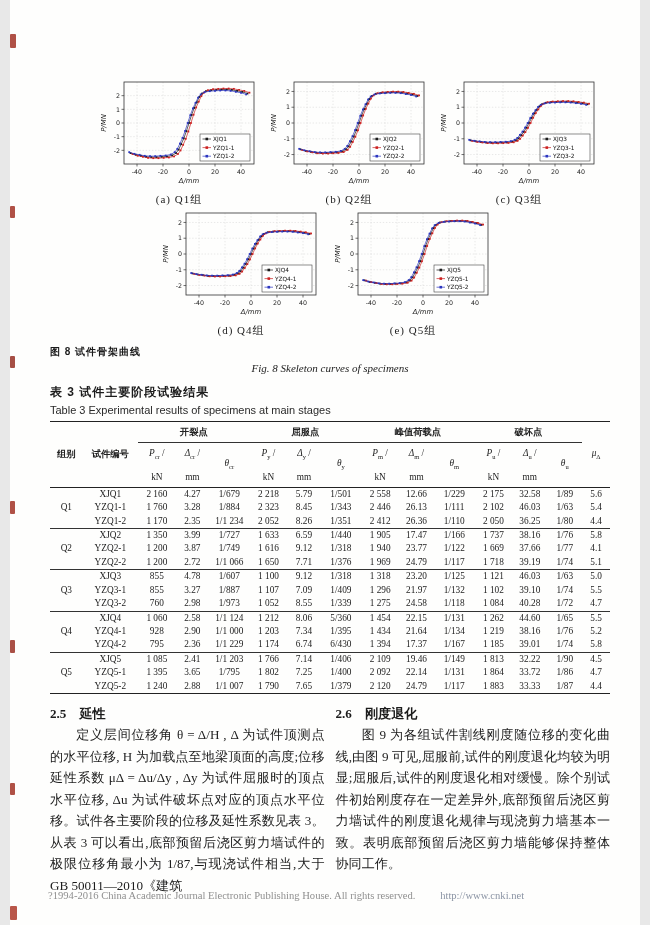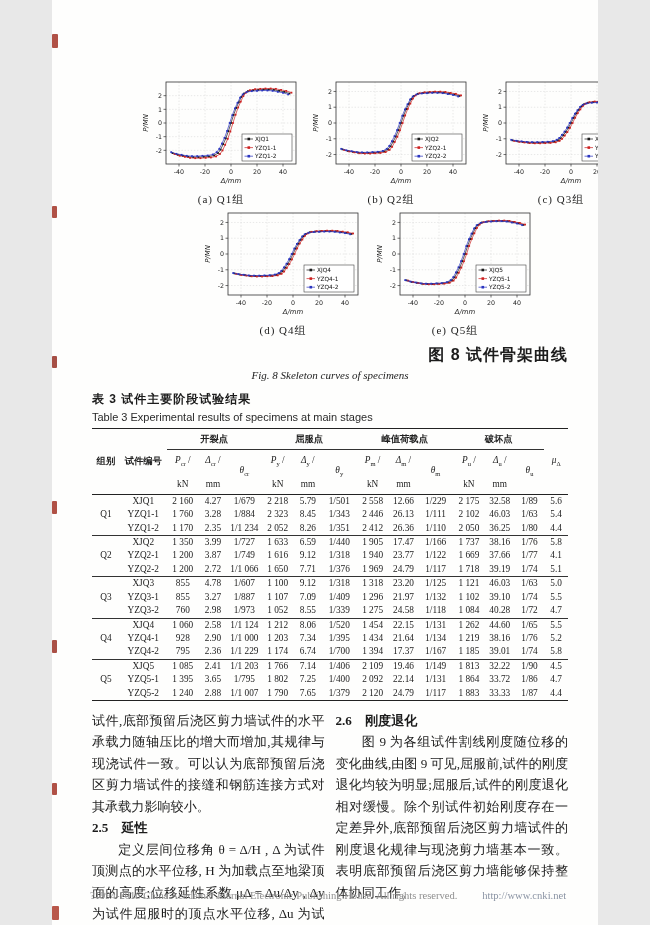--- a/index.html
+++ b/index.html
@@ -1,28 +1,28 @@
 <!DOCTYPE html>
 <html><head>
 <meta charset="utf-8">
 <style>
   html,body{margin:0;padding:0;background:#e8e8e8;}
   .page{
-    position:relative;width:546px;height:925px;margin:0 auto;background:#fefefd;
+    position:relative;width:630px;height:925px;margin:0 auto;background:#fefefd;
     font-family:"Liberation Serif","DejaVu Serif",serif;color:#1c1c1c;
     box-sizing:border-box;padding:78px 30px 0 40px;overflow:hidden;
   }
   .scan-mark{position:absolute;left:0;border-radius:1px;opacity:.85;}
   .chart-row{display:flex;align-items:flex-start;}
   .chart-row.r1{padding-left:48px;gap:8px;}
   .chart-row.r2{padding-left:110px;gap:10px;margin-top:2px;}
   .chart{display:flex;flex-direction:column;align-items:center;}
   .chart-caption{font-size:11px;margin-top:1px;letter-spacing:1px;}
-  .fig-caption-zh{text-align:right;font-family:"Liberation Sans","DejaVu Sans",sans-serif;
-    font-weight:bold;font-size:16px;margin-top:7px;letter-spacing:1px;}
+  .fig-caption-zh{text-align:left;font-family:"Liberation Sans","DejaVu Sans",sans-serif;
+    font-weight:bold;font-size:10px;margin-top:7px;letter-spacing:1px;}
   .fig-caption-en{text-align:center;font-size:11px;margin-top:3px;color:#222;font-style:italic;}
   .tbl-title-zh{text-align:left;font-family:"Liberation Sans","DejaVu Sans",sans-serif;
     font-weight:bold;font-size:12px;margin-top:10px;letter-spacing:1px;}
   .tbl-title-en{font-family:"Liberation Sans","DejaVu Sans",sans-serif;
     font-size:11px;margin-top:3px;color:#2a2a2a;}
   #results-table{width:100%;border-collapse:collapse;table-layout:fixed;margin-top:5px;
     font-size:9.3px;color:#222;border-top:1.5px solid #222;border-bottom:1.5px solid #222;}
   #results-table thead{border-bottom:0.8px solid #222;}
   #results-table th{font-weight:bold;padding:4px 0;line-height:12px;}
   #results-table th.sym{font-weight:normal;}
@@ -958,21 +958,21 @@
             <td>4.7</td>
           </tr>
           <tr class="gsep">
             <td rowspan="3">Q4</td>
             <td>XJQ4</td>
             <td>1 060</td>
             <td>2.58</td>
             <td>1/1 124</td>
             <td>1 212</td>
             <td>8.06</td>
-            <td>1/520</td>
+            <td>5/360</td>
             <td>1 454</td>
             <td>22.15</td>
             <td>1/131</td>
             <td>1 262</td>
             <td>44.60</td>
             <td>1/65</td>
             <td>5.5</td>
           </tr>
           <tr>
             <td>YZQ4-1</td>
@@ -990,21 +990,21 @@
             <td>1/76</td>
             <td>5.2</td>
           </tr>
           <tr>
             <td>YZQ4-2</td>
             <td>795</td>
             <td>2.36</td>
             <td>1/1 229</td>
             <td>1 174</td>
             <td>6.74</td>
-            <td>1/700</td>
+            <td>6/430</td>
             <td>1 394</td>
             <td>17.37</td>
             <td>1/167</td>
             <td>1 185</td>
             <td>39.01</td>
             <td>1/74</td>
             <td>5.8</td>
           </tr>
           <tr class="gsep">
             <td rowspan="3">Q5</td>
@@ -1054,21 +1054,20 @@
             <td>33.33</td>
             <td>1/87</td>
             <td>4.4</td>
           </tr>
         </tbody>
       </table>
   </div>
 
   <div class="columns">
     <div class="col" id="col-left">
-        <div class="para">试件,底部预留后浇区剪力墙试件的水平承载力随轴压比的增大而增加,其规律与现浇试件一致。可以认为底部预留后浇区剪力墙试件的接缝和钢筋连接方式对其承载力影响较小。</div>
         <div class="heading">2.5　延性</div>
         <div class="para-indent">定义层间位移角 θ = Δ/H , Δ 为试件顶测点的水平位移, H 为加载点至地梁顶面的高度;位移延性系数 μΔ = Δu/Δy , Δy 为试件屈服时的顶点水平位移, Δu 为试件破坏点对应的顶点水平位移。试件各主要阶段的位移及延性系数见表 3。从表 3 可以看出,底部预留后浇区剪力墙试件的极限位移角最小为 1/87,与现浇试件相当,大于 GB 50011—2010《建筑</div>
       </div>
     <div class="col" id="col-right">
         <div class="heading">2.6　刚度退化</div>
         <div class="para-indent">图 9 为各组试件割线刚度随位移的变化曲线,由图 9 可见,屈服前,试件的刚度退化均较为明显;屈服后,试件的刚度退化相对缓慢。除个别试件初始刚度存在一定差异外,底部预留后浇区剪力墙试件的刚度退化规律与现浇剪力墙基本一致。表明底部预留后浇区剪力墙能够保持整体协同工作。</div>
       </div>
   </div>
 
   <div class="footer">

